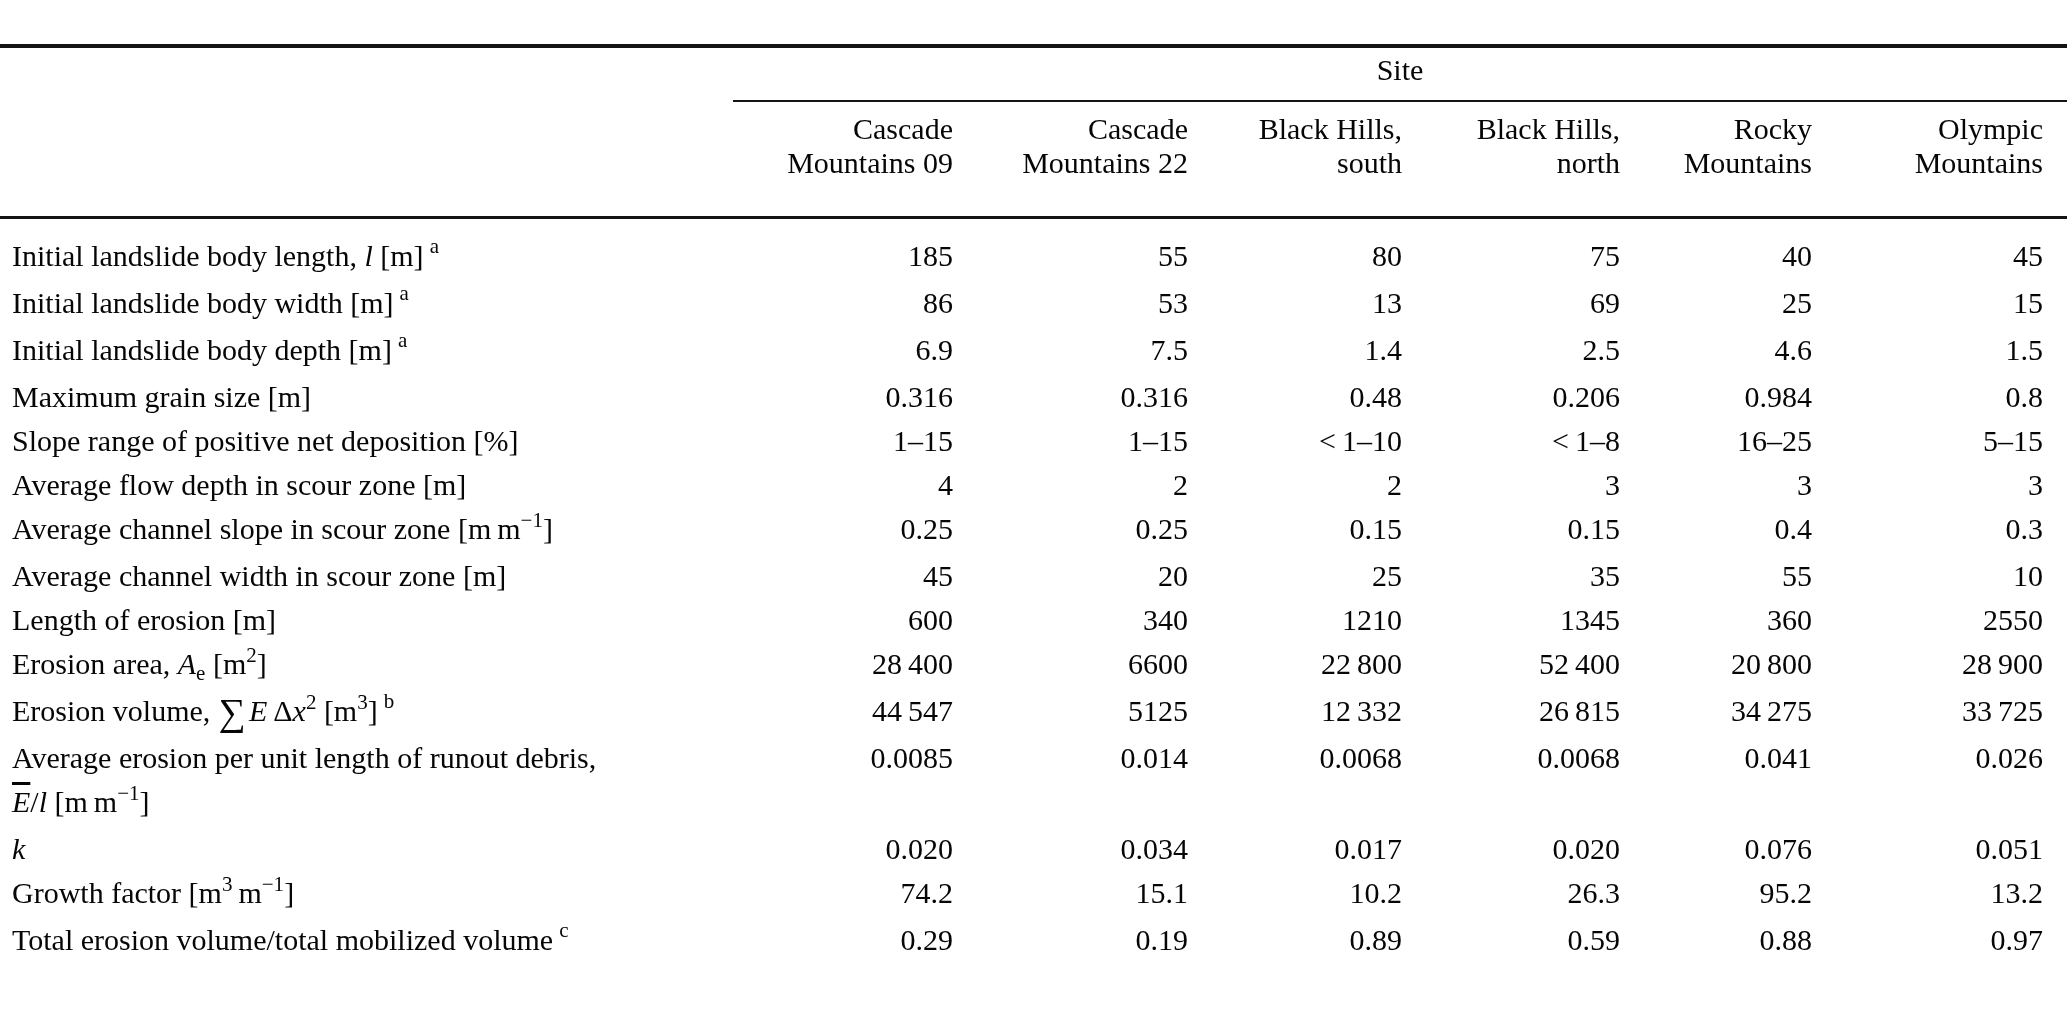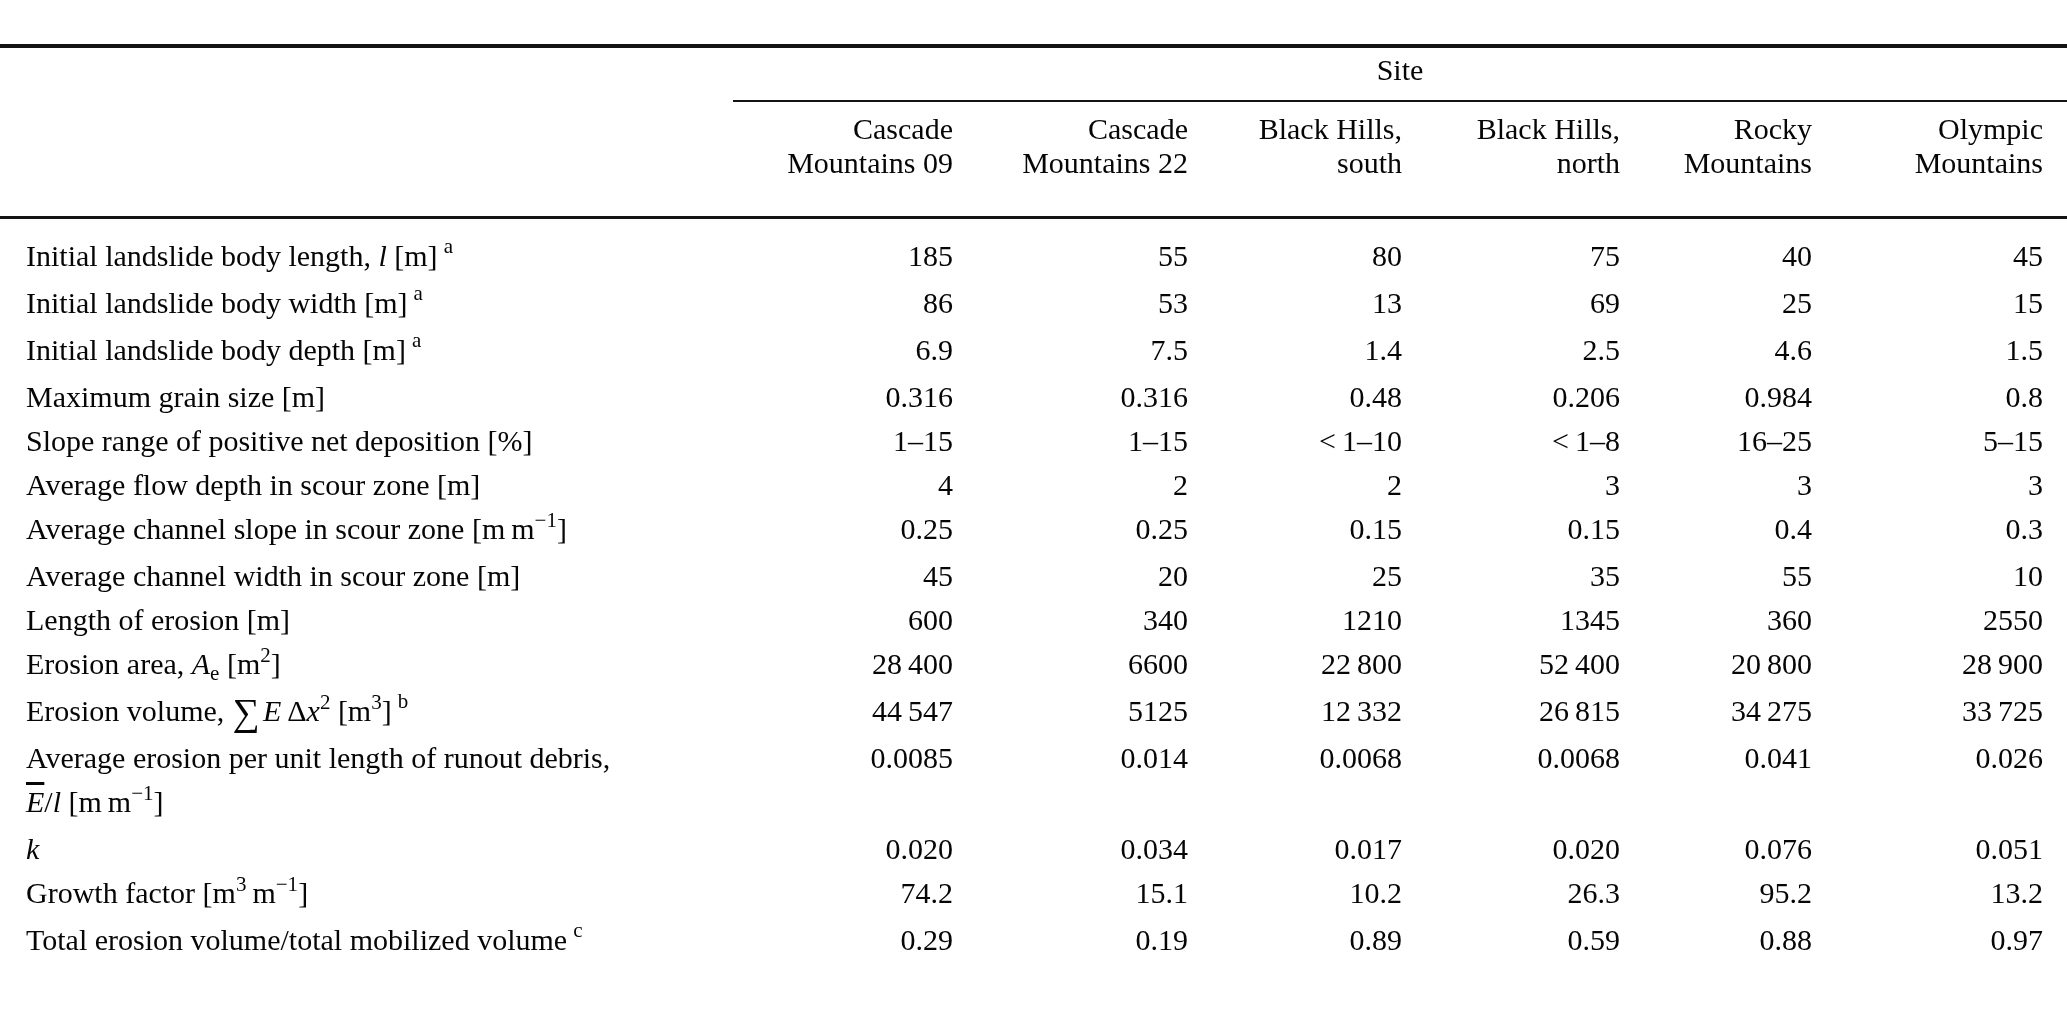--- a/index.html
+++ b/index.html
@@ -28,21 +28,21 @@
   table#tbl{
     position:absolute;top:60px;left:0;width:2043px;
     border-collapse:collapse;table-layout:fixed;
   }
   #tbl th,#tbl td{padding:0;font-weight:normal;vertical-align:top;}
   #tbl thead th{height:122px;padding-top:8px;}
   .hl{display:block;text-align:right;line-height:34px;white-space:nowrap;}
   #tbl tbody td{
     text-align:right;line-height:44px;height:44px;white-space:nowrap;
   }
-  #tbl tbody td.label{text-align:left;padding-left:26px;}
+  #tbl tbody td.label{text-align:left;padding-left:12px;}
 
   .seg-i{font-style:italic;}
   .seg-io{font-style:italic;text-decoration:overline;}
   .seg-sup{font-size:21px;position:relative;top:-12px;}
   .seg-sub{font-size:21px;position:relative;top:6px;}
   .seg-fn{font-size:21px;position:relative;top:-13px;margin-left:6px;}
   .seg-sum{font-size:38px;line-height:30px;vertical-align:-4px;margin:0 3px 0 1px;}
 </style>
 </head>
 <body>

